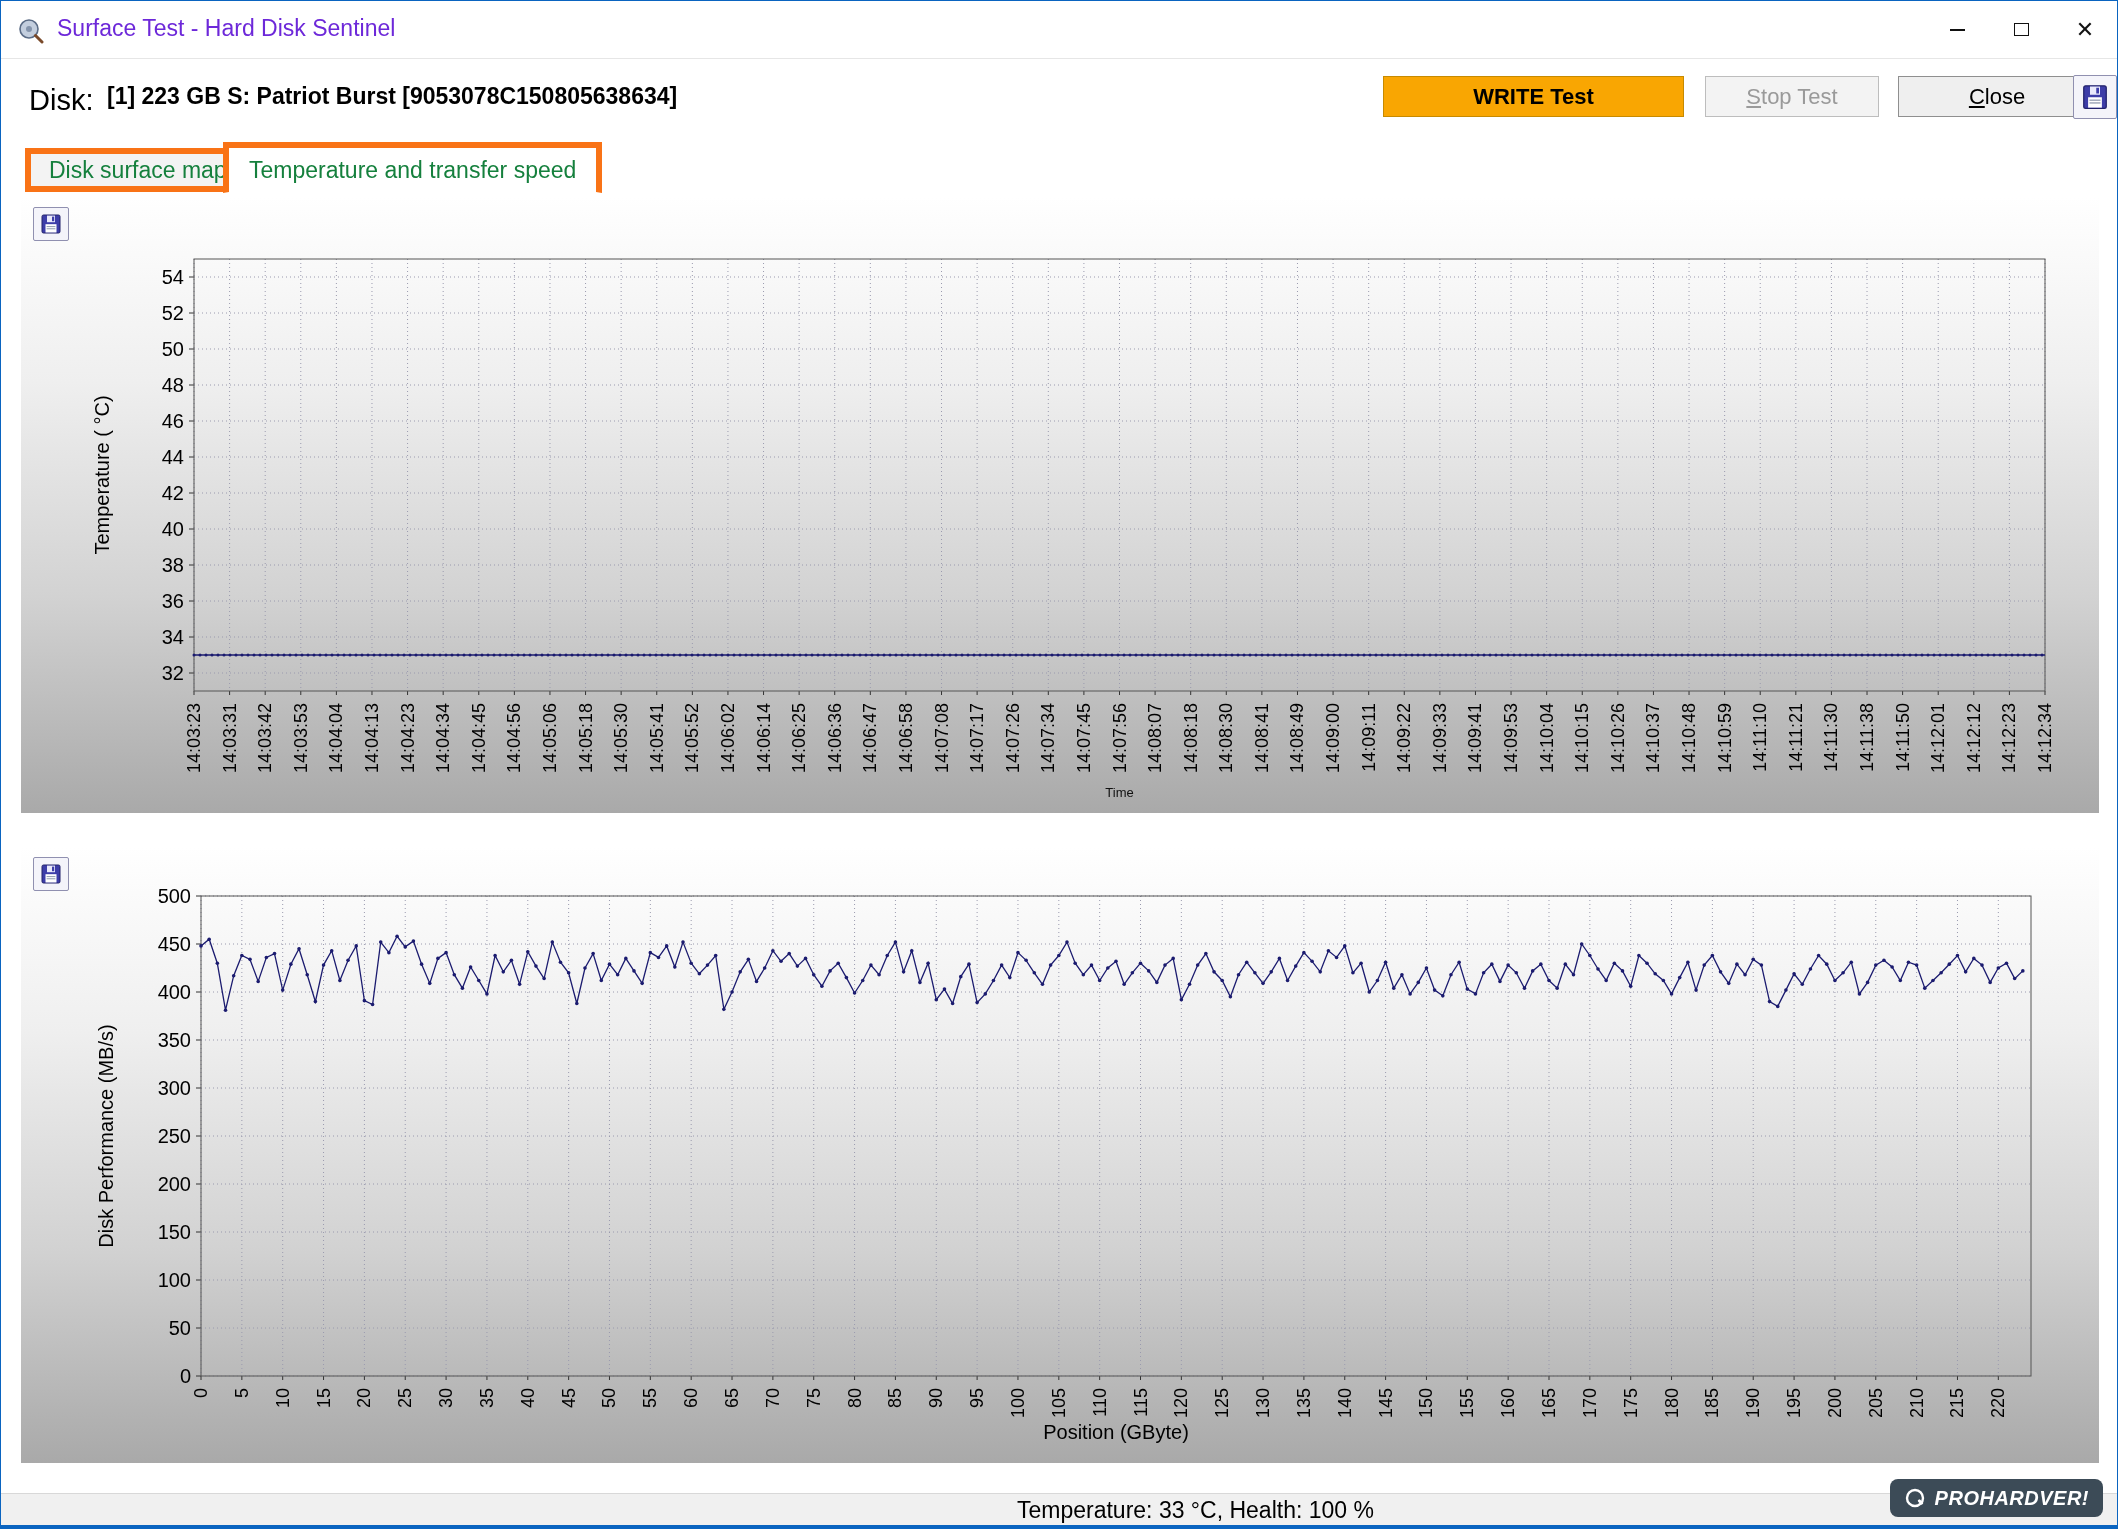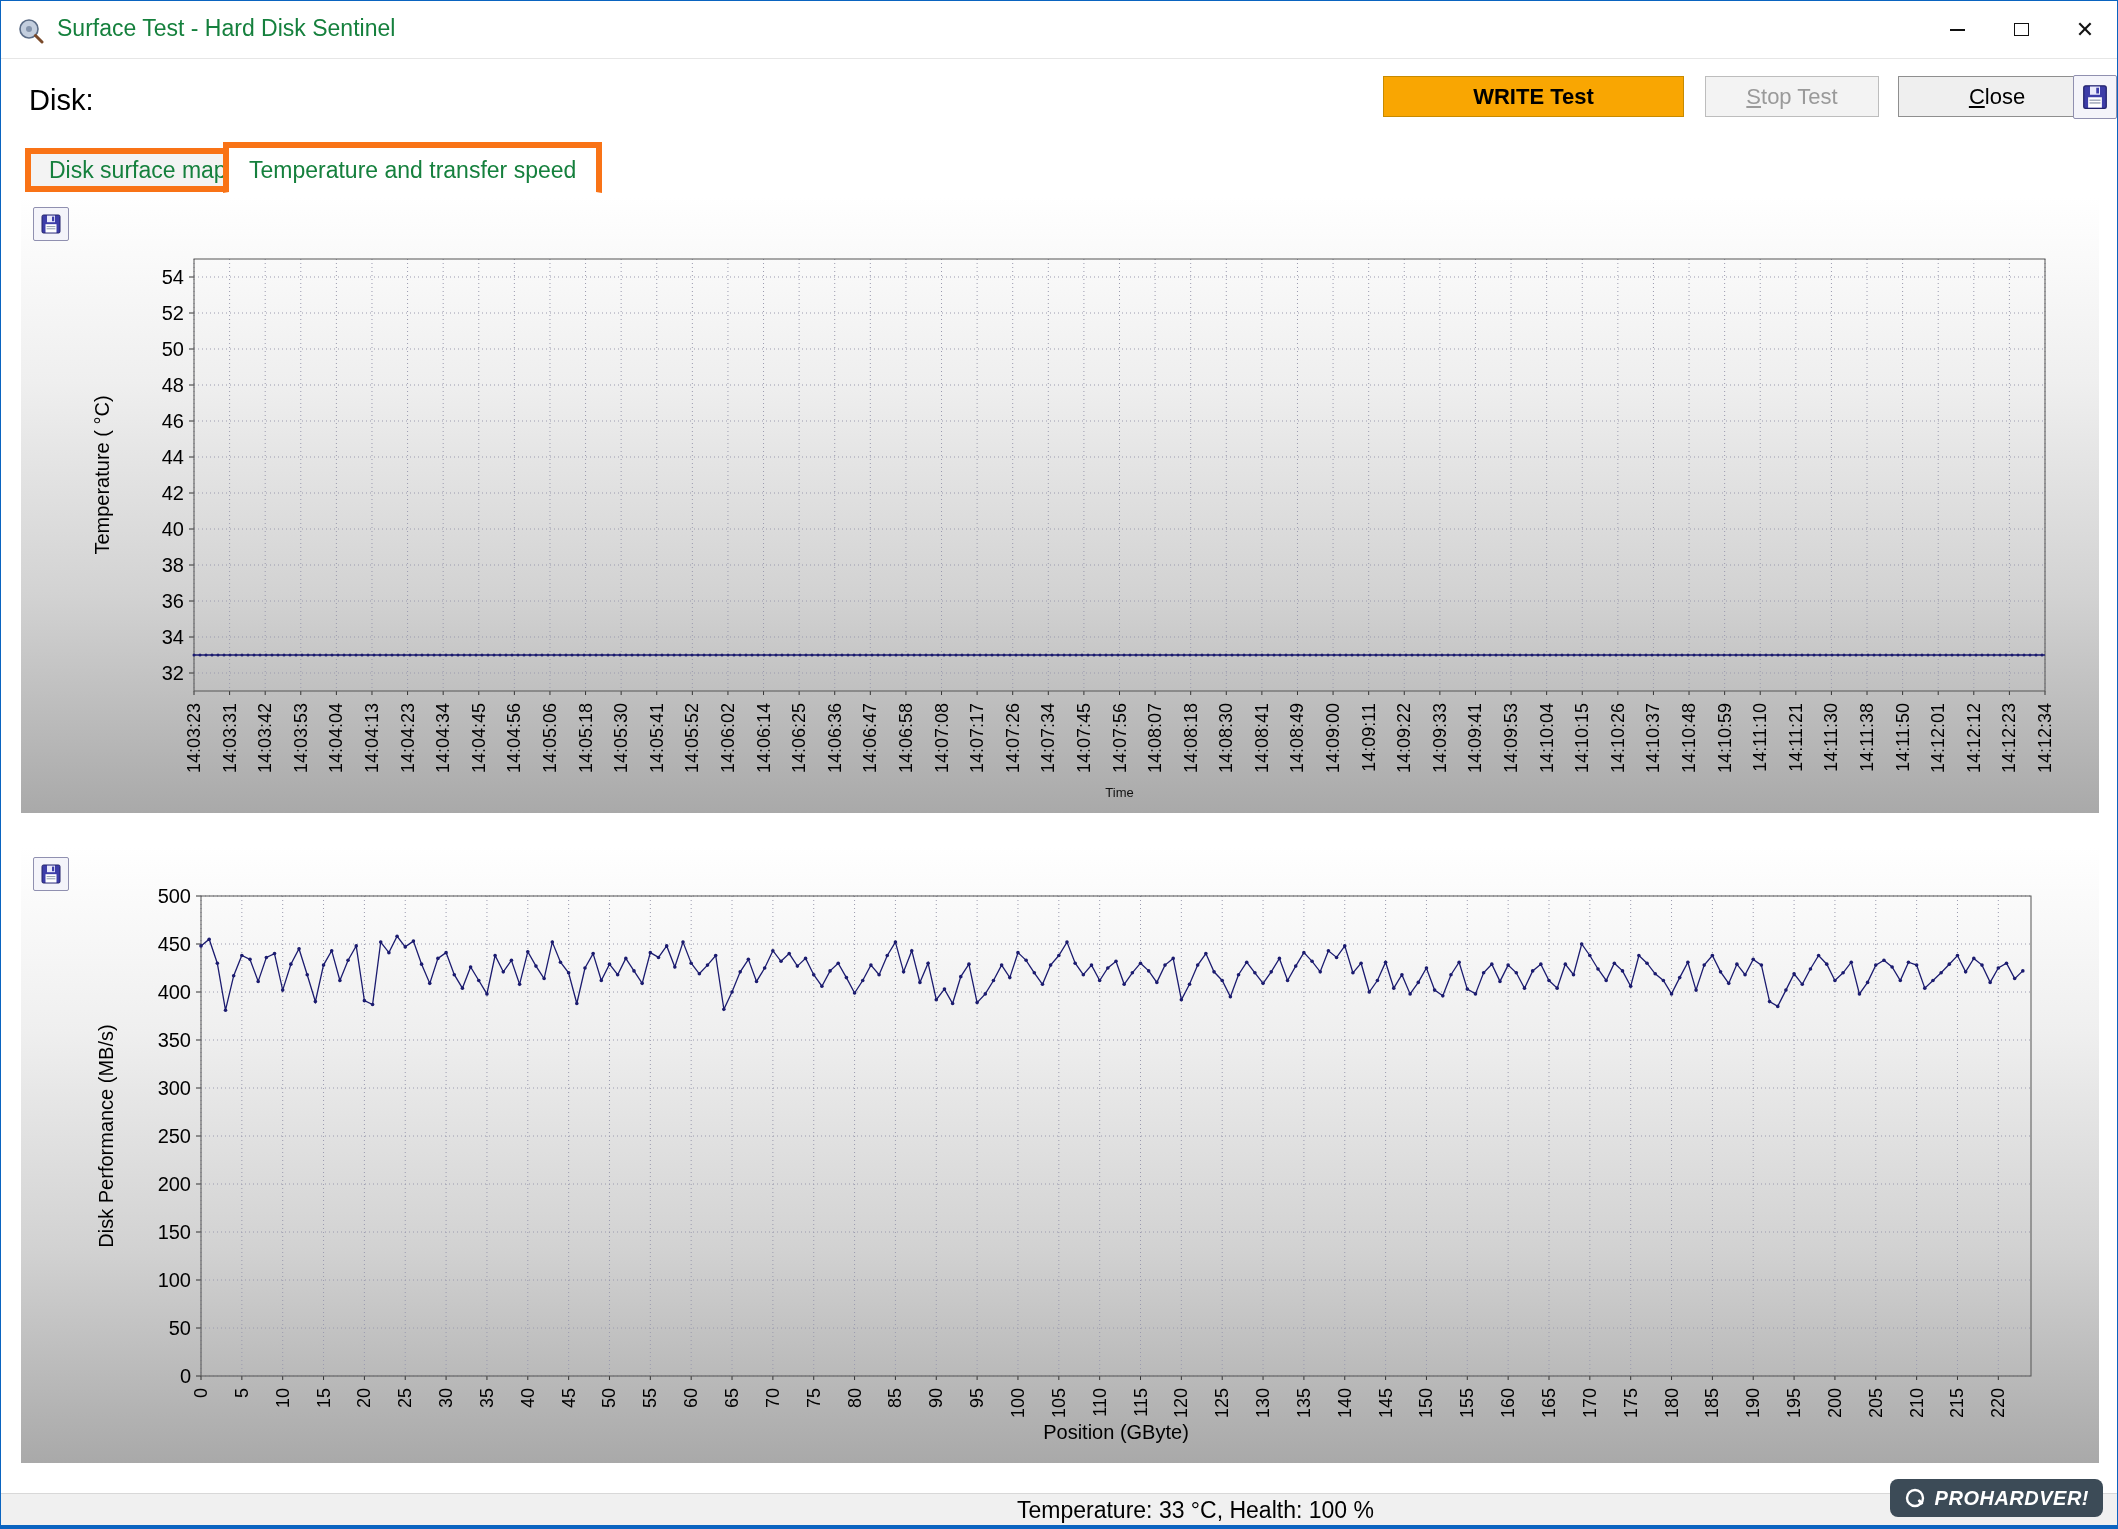--- a/index.html
+++ b/index.html
@@ -16,21 +16,21 @@
     border-bottom: 5px solid #0a64c0;
     background: #ffffff;
   }
   
   .titlebar {
     position: absolute; left: 0; top: 0; right: 0; height: 58px;
     background: #ffffff; border-bottom: 1px solid #e6e6e6;
   }
   .app-icon { position: absolute; left: 16px; top: 15px; width: 28px; height: 28px; }
   .title-text {
-    position: absolute; left: 56px; top: 14px; font-size: 23px; color: #15803d;
+    position: absolute; left: 56px; top: 14px; font-size: 23px; color: #6d28d9;
   }
   .win-btn {
     position: absolute; top: 0; width: 64px; height: 57px;
     display: flex; align-items: center; justify-content: center;
     background: #ffffff; border: none; cursor: pointer;
   }
   .win-btn.min { right: 128px; }
   .win-btn.max { right: 64px; }
   .win-btn.close { right: 0; }
   .minbar { display: inline-block; width: 15px; border-top: 2px solid #111; }
@@ -118,20 +118,21 @@
     <button class="win-btn max">
         <span class="maxbox"></span>
       </button>
     <button class="win-btn close">
         <span class="closeglyph">✕</span>
       </button>
   </div>
 
   <div class="toolbar">
     <span class="disk-label">Disk:</span>
+    <span class="disk-value">[1] 223 GB S: Patriot Burst [9053078C150805638634]</span>
     <button class="btn btn-write" style="background: rgb(249, 166, 2);">
       <span class="btn-label">WRITE Test</span>
     </button>
     <button class="btn btn-stop" disabled="">
       <span class="btn-label ul">Stop Test</span>
     </button>
     <button class="btn btn-closedlg">
       <span class="btn-label ul">Close</span>
     </button>
     <button class="save-btn toolbar-save">

